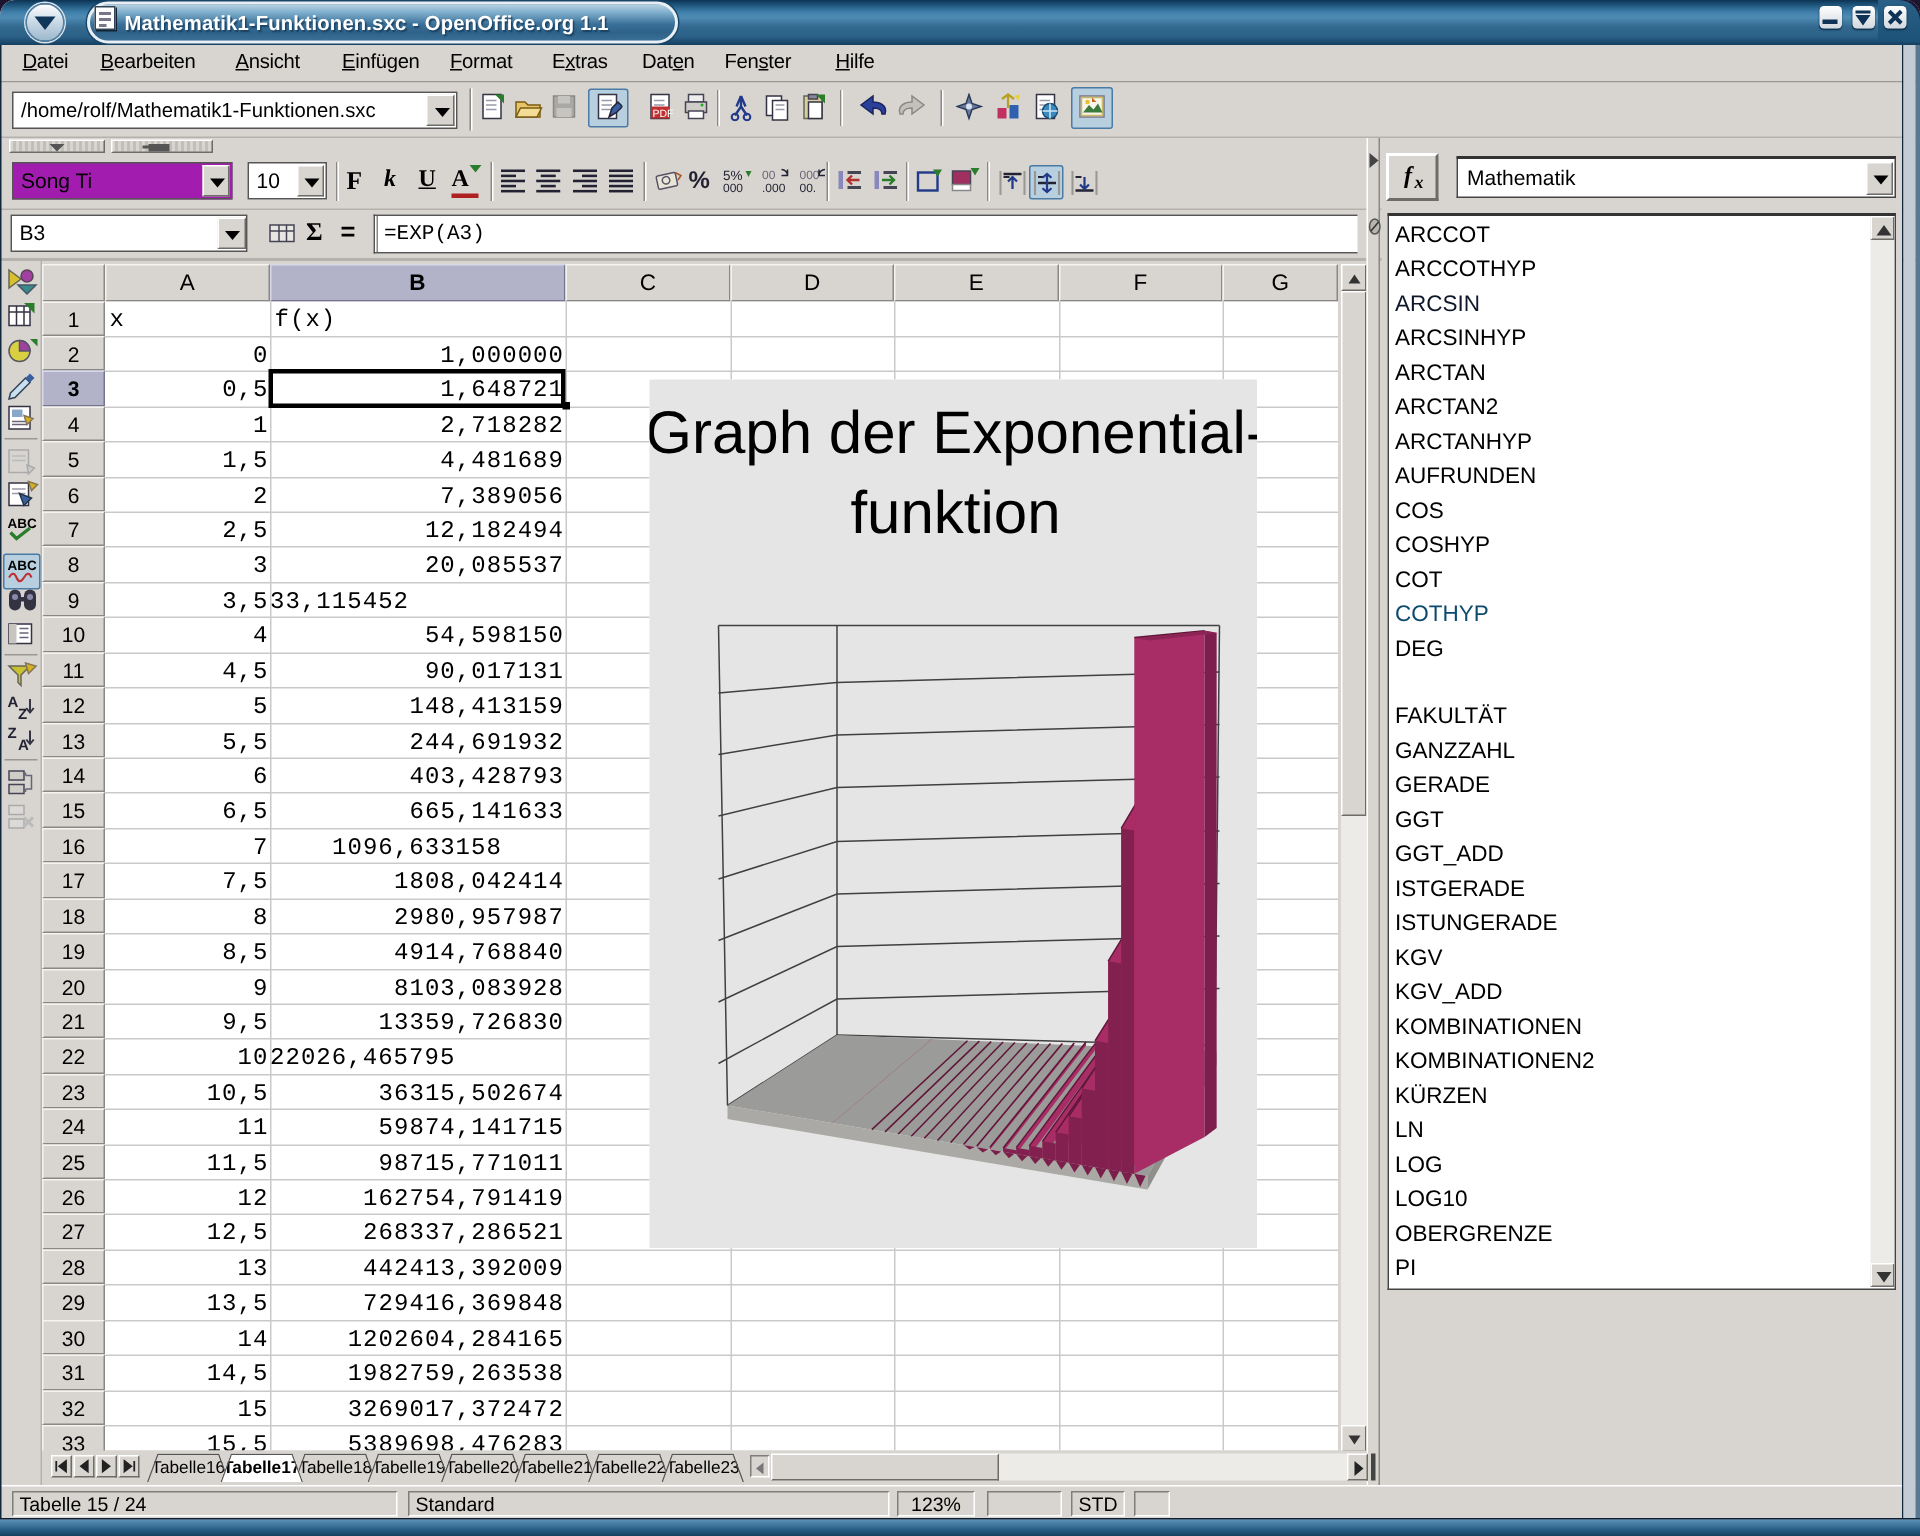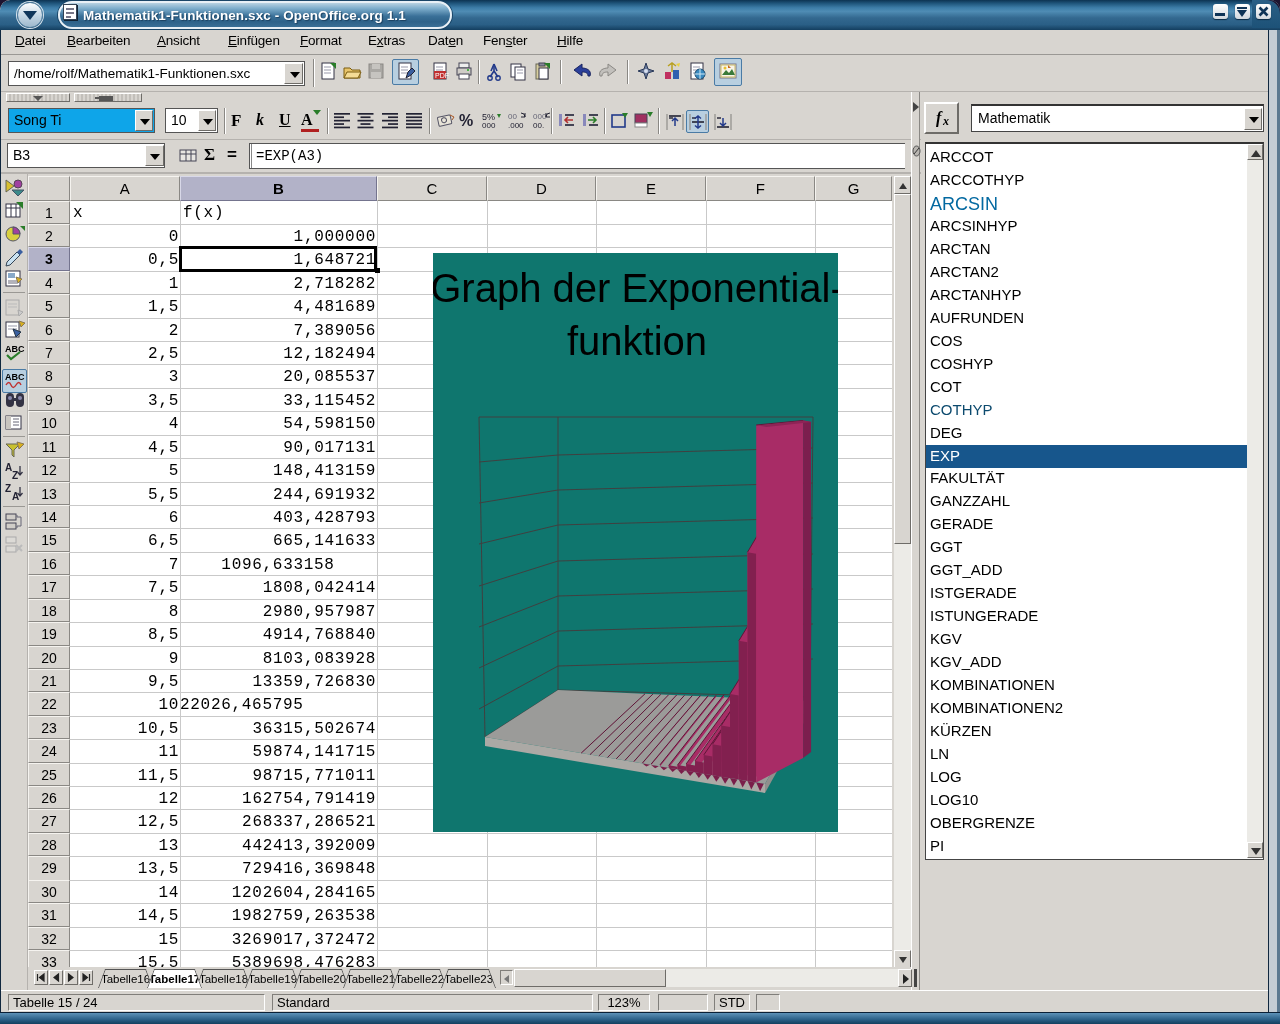--- a/index.html
+++ b/index.html
@@ -159,21 +159,21 @@
     <div class="a" style="left:0;top:92px;width:1280px;height:12px;background:#d8d5d0">
       <div class="a raised" style="left:6px;top:1px;width:64px;height:9px;background:repeating-linear-gradient(90deg,#d8d5d0 0 2px,#c2bfba 2px 4px)">
         <div class="a" style="left:26px;top:2px;width:0;height:0;border-left:5px solid transparent;border-right:5px solid transparent;border-top:5px solid #555"></div>
       </div>
       <div class="a raised" style="left:74px;top:1px;width:68px;height:9px;background:repeating-linear-gradient(90deg,#d8d5d0 0 2px,#c2bfba 2px 4px)">
         <div class="a" style="left:24px;top:2px;width:14px;height:5px;background:#555"></div>
         <div class="a" style="left:20px;top:3px;width:6px;height:2px;background:#555"></div>
       </div>
     </div>
     <div class="a" style="left:0;top:104px;width:1280px;height:36px;background:#d8d5d0;border-bottom:1px solid #b5b2ae">
-      <div class="a sunken" style="left:8px;top:4px;width:147px;height:25px;background:#0ea5e9;border:1px solid #555">
+      <div class="a sunken" style="left:8px;top:4px;width:147px;height:25px;background:#a21caf;border:1px solid #555">
         <div class="a" style="left:5px;top:3px;font-size:14px">Song Ti</div>
         <div class="a raised" style="left:126px;top:1px;width:18px;height:21px">
           <div class="a" style="left:4px;top:8px;width:0;height:0;border-left:5px solid transparent;border-right:5px solid transparent;border-top:6px solid #000"></div>
         </div>
       </div>
       <div class="a sunken" style="left:165px;top:4px;width:53px;height:25px;background:#fff;border:1px solid #555">
         <div class="a" style="left:5px;top:3px;font-size:14px">10</div>
         <div class="a raised" style="left:32px;top:1px;width:18px;height:21px">
           <div class="a" style="left:4px;top:8px;width:0;height:0;border-left:5px solid transparent;border-right:5px solid transparent;border-top:6px solid #000"></div>
         </div>
@@ -518,21 +518,21 @@
       <div class="a ct" style="left:110px;top:74.3px;width:196px;text-align:right">2,718282</div>
       <div class="a ct" style="left:0;top:97.7px;width:109px;text-align:right">1,5</div>
       <div class="a ct" style="left:110px;top:97.7px;width:196px;text-align:right">4,481689</div>
       <div class="a ct" style="left:0;top:121.1px;width:109px;text-align:right">2</div>
       <div class="a ct" style="left:110px;top:121.1px;width:196px;text-align:right">7,389056</div>
       <div class="a ct" style="left:0;top:144.5px;width:109px;text-align:right">2,5</div>
       <div class="a ct" style="left:110px;top:144.5px;width:196px;text-align:right">12,182494</div>
       <div class="a ct" style="left:0;top:167.9px;width:109px;text-align:right">3</div>
       <div class="a ct" style="left:110px;top:167.9px;width:196px;text-align:right">20,085537</div>
       <div class="a ct" style="left:0;top:191.4px;width:109px;text-align:right">3,5</div>
-      <div class="a ct" style="left:110px;top:191.4px;width:196px;text-align:right">33,115452</div>
+      <div class="a ct" style="left:110px;top:191.4px;width:196px;text-align:left">33,115452</div>
       <div class="a ct" style="left:0;top:214.8px;width:109px;text-align:right">4</div>
       <div class="a ct" style="left:110px;top:214.8px;width:196px;text-align:right">54,598150</div>
       <div class="a ct" style="left:0;top:238.2px;width:109px;text-align:right">4,5</div>
       <div class="a ct" style="left:110px;top:238.2px;width:196px;text-align:right">90,017131</div>
       <div class="a ct" style="left:0;top:261.6px;width:109px;text-align:right">5</div>
       <div class="a ct" style="left:110px;top:261.6px;width:196px;text-align:right">148,413159</div>
       <div class="a ct" style="left:0;top:285.0px;width:109px;text-align:right">5,5</div>
       <div class="a ct" style="left:110px;top:285.0px;width:196px;text-align:right">244,691932</div>
       <div class="a ct" style="left:0;top:308.5px;width:109px;text-align:right">6</div>
       <div class="a ct" style="left:110px;top:308.5px;width:196px;text-align:right">403,428793</div>
@@ -569,21 +569,21 @@
       <div class="a ct" style="left:0;top:683.2px;width:109px;text-align:right">14</div>
       <div class="a ct" style="left:110px;top:683.2px;width:196px;text-align:right">1202604,284165</div>
       <div class="a ct" style="left:0;top:706.6px;width:109px;text-align:right">14,5</div>
       <div class="a ct" style="left:110px;top:706.6px;width:196px;text-align:right">1982759,263538</div>
       <div class="a ct" style="left:0;top:730.0px;width:109px;text-align:right">15</div>
       <div class="a ct" style="left:110px;top:730.0px;width:196px;text-align:right">3269017,372472</div>
       <div class="a ct" style="left:0;top:753.4px;width:109px;text-align:right">15,5</div>
       <div class="a ct" style="left:110px;top:753.4px;width:196px;text-align:right">5389698,476283</div>
       <div class="a" style="left:109px;top:45.8px;width:198px;height:25.4px;border:3px solid #000"></div>
       <div class="a" style="left:305px;top:67.3px;width:5px;height:5px;background:#000"></div>
-      <div class="a" style="left:363px;top:52.5px;width:405px;height:579px;background:#0f766e">
+      <div class="a" style="left:363px;top:52.5px;width:405px;height:579px;background:#e5e5e5">
         <svg width="405" height="579" style="position:absolute;left:0;top:0">
           <text x="204" y="49" font-size="40" text-anchor="middle" fill="#000" font-family="Liberation Sans">Graph der Exponential-</text>
           <text x="204" y="102" font-size="40" text-anchor="middle" fill="#000" font-family="Liberation Sans">funktion</text>
           <path d="M46 164 L380 164" stroke="#404040" fill="none"></path>
           <path d="M46 164 L52 484" stroke="#404040" fill="none"></path>
           <path d="M125 164 L125 437" stroke="#404040" fill="none"></path>
           <path d="M380 164 L377 441" stroke="#404040" fill="none"></path>
           <path d="M52 484 L125 437 L377 444" stroke="#404040" fill="none"></path>
           <path d="M46 209 L125 202 L380 195" stroke="#404040" fill="none"></path>
           <path d="M46 250 L125 237 L380 230" stroke="#404040" fill="none"></path>
@@ -700,32 +700,31 @@
       </div>
       <div class="a" style="left:50px;top:12px;width:293px;height:28px;background:#fff;border:1px solid #444;border-top:2px solid #333">
         <div class="a" style="left:6px;top:4px;font-size:14px">Mathematik</div>
         <div class="a raised" style="left:272px;top:2px;width:18px;height:22px">
           <div class="a" style="left:4px;top:8px;width:0;height:0;border-left:5px solid transparent;border-right:5px solid transparent;border-top:6px solid #000"></div>
         </div>
       </div>
       <div class="a" style="left:4px;top:50px;width:339px;height:718px;background:#fff;border:1px solid #444;border-top:2px solid #333;overflow:hidden">
         <div class="a" style="left:4px;top:4.0px;font-size:15px;color:#000">ARCCOT</div>
         <div class="a" style="left:4px;top:27.0px;font-size:15px;color:#000">ARCCOTHYP</div>
-        <div class="a" style="left:4px;top:49.9px;font-size:18px;color:#0369a1">ARCSIN</div>
+        <div class="a" style="left:4px;top:49.9px;font-size:15px;color:#0f172a">ARCSIN</div>
         <div class="a" style="left:4px;top:72.9px;font-size:15px;color:#000">ARCSINHYP</div>
         <div class="a" style="left:4px;top:95.8px;font-size:15px;color:#000">ARCTAN</div>
         <div class="a" style="left:4px;top:118.8px;font-size:15px;color:#000">ARCTAN2</div>
         <div class="a" style="left:4px;top:141.8px;font-size:15px;color:#000">ARCTANHYP</div>
         <div class="a" style="left:4px;top:164.7px;font-size:15px;color:#000">AUFRUNDEN</div>
         <div class="a" style="left:4px;top:187.7px;font-size:15px;color:#000">COS</div>
         <div class="a" style="left:4px;top:210.6px;font-size:15px;color:#000">COSHYP</div>
         <div class="a" style="left:4px;top:233.6px;font-size:15px;color:#000">COT</div>
         <div class="a" style="left:4px;top:256.6px;font-size:15px;color:#0c4a6e">COTHYP</div>
         <div class="a" style="left:4px;top:279.5px;font-size:15px;color:#000">DEG</div>
-        <div class="a" style="left:0;top:300.5px;width:325px;height:23px;background:#17568c;color:#fff;font-size:15px;padding:2px 0 0 4px">EXP</div>
         <div class="a" style="left:4px;top:325.4px;font-size:15px;color:#000">FAKULTÄT</div>
         <div class="a" style="left:4px;top:348.4px;font-size:15px;color:#000">GANZZAHL</div>
         <div class="a" style="left:4px;top:371.4px;font-size:15px;color:#000">GERADE</div>
         <div class="a" style="left:4px;top:394.3px;font-size:15px;color:#000">GGT</div>
         <div class="a" style="left:4px;top:417.3px;font-size:15px;color:#000">GGT_ADD</div>
         <div class="a" style="left:4px;top:440.2px;font-size:15px;color:#000">ISTGERADE</div>
         <div class="a" style="left:4px;top:463.2px;font-size:15px;color:#000">ISTUNGERADE</div>
         <div class="a" style="left:4px;top:486.2px;font-size:15px;color:#000">KGV</div>
         <div class="a" style="left:4px;top:509.1px;font-size:15px;color:#000">KGV_ADD</div>
         <div class="a" style="left:4px;top:532.1px;font-size:15px;color:#000">KOMBINATIONEN</div>

